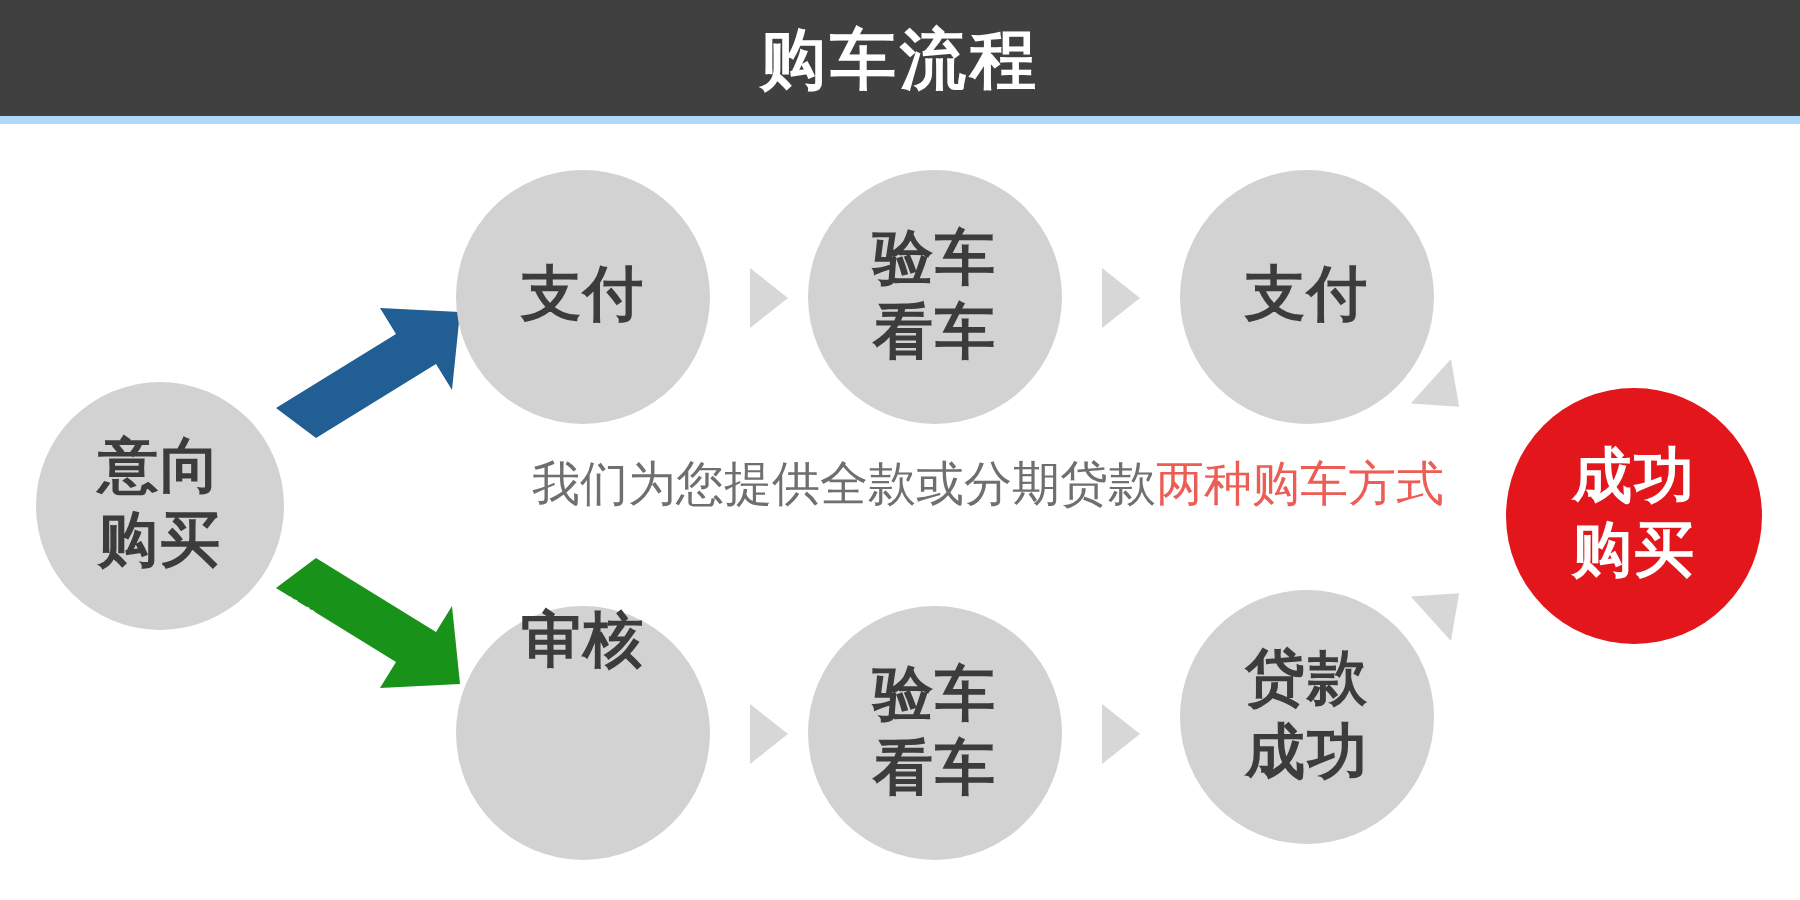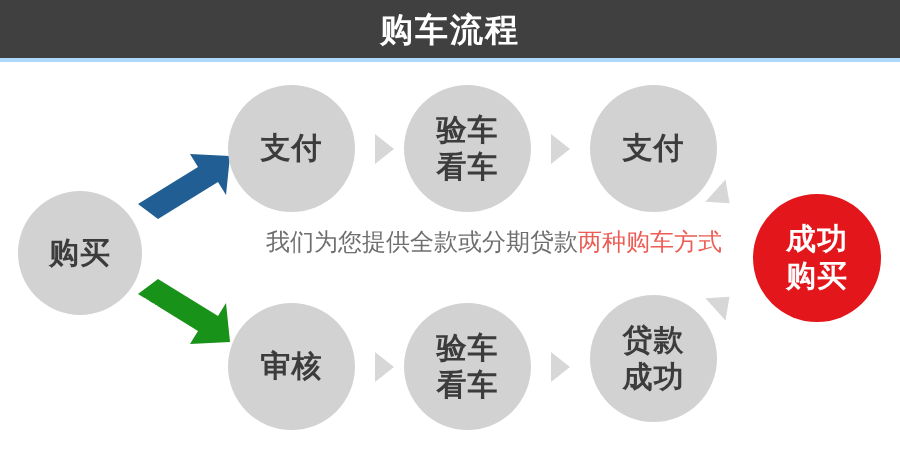--- a/index.html
+++ b/index.html
@@ -145,20 +145,21 @@
 <body>
 
 <div id="page">
 
   <div id="header-banner">
     <div id="header-title">购车流程</div>
   </div>
   <div id="header-underline"></div>
 
   <div class="step-circle" style="left:18px; top:191px; width:124px; height:124px;">
+    <div class="step-line">意向</div>
     <div class="step-line">购买</div>
   </div>
 
   <div class="flag-arrow" id="arrow-full" style="left:130px; top:152px; width:110px; height:70px;">
     <svg width="110" height="70" viewBox="0 0 110 70">
       <polygon points="4,54 64,17 56,4 96,6 92,45 84,32 24,69" fill="#215e93" transform="translate(4,-2)"></polygon>
     </svg>
     <span class="flag-label">全款购车</span>
   </div>
 
@@ -181,21 +182,21 @@
   </div>
 
   <div class="tri" style="left:551px; top:134px;"></div>
 
   <div class="step-circle" style="left:590px; top:85px; width:127px; height:127px;">
     <div class="step-line">支付</div>
   </div>
 
   <div class="tri tri-rot-down" style="left:713px; top:182px;"></div>
 
-  <div class="step-circle" style="left:228px; top:303px; width:127px; height:127px;">
+  <div class="step-circle" style="left:228px; top:303px; width:127px; height:127px;justify-content:space-between;">
     <div class="step-line">审核</div>
   </div>
 
   <div class="tri" style="left:375px; top:352px;"></div>
 
   <div class="step-circle" style="left:404px; top:303px; width:127px; height:127px;">
     <div class="step-line">验车</div>
     <div class="step-line">看车</div>
   </div>
 

